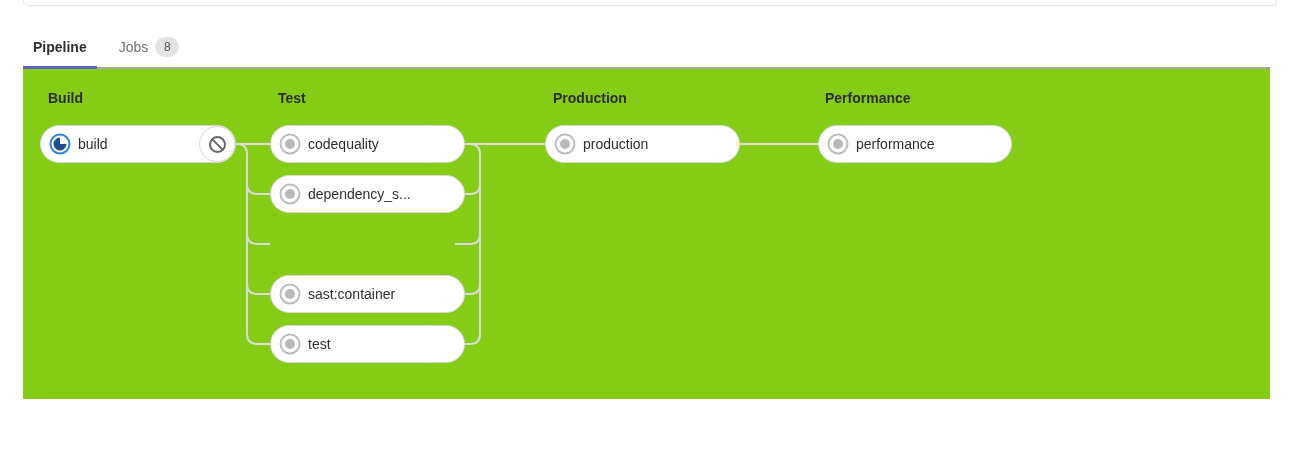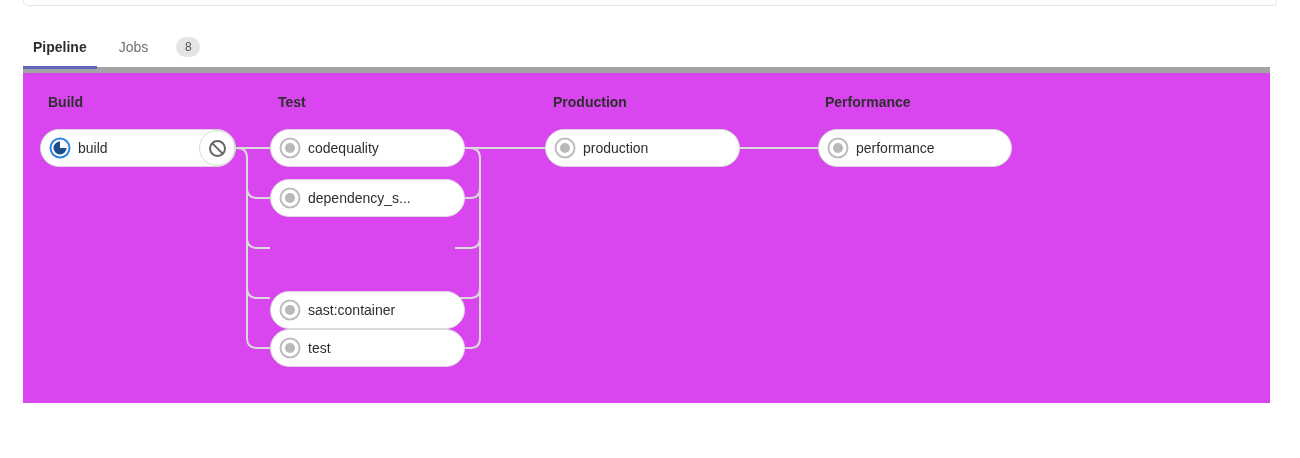--- a/index.html
+++ b/index.html
@@ -22,30 +22,30 @@
   }
   .tab{
     position:relative;height:41px;display:flex;align-items:center;
     padding:0 10px;font-size:14px;cursor:pointer;
   }
   .tab.active{font-weight:bold;color:#2e2e2e;}
   .tab.active::after{
     content:"";position:absolute;left:0;right:0;bottom:-2px;height:3px;
     background:#6063c0;z-index:3;
   }
-  .tab.inactive{color:#707070;margin-left:12px;gap:21px;}
+  .tab.inactive{color:#707070;margin-left:12px;}
   .tab .badge{
     margin-left:7px;background:#e4e4e4;color:#555555;
     font-size:12px;line-height:20px;min-width:12px;text-align:center;
     padding:0 6px;border-radius:10px;font-weight:normal;
   }
   
   .graph{
     position:absolute;left:23px;top:67px;width:1247px;height:330px;
-    background:#d946ef;border-top:6px solid #a3a3a3;
+    background:#84cc16;border-top:2px solid #a3a3a3;
   }
   .connectors{position:absolute;left:0;top:0;pointer-events:none;}
   .stage-header{
     position:absolute;top:21px;font-size:14px;font-weight:bold;color:#2e2e2e;
     white-space:nowrap;
   }
   .pill{
     position:absolute;height:36px;background:#ffffff;
     border:1px solid #d9d9d9;border-radius:19px;
     display:flex;align-items:center;padding-left:8px;box-sizing:content-box;
@@ -124,21 +124,21 @@
 
   <div class="pill" style="left:247px;top:56px;width:185px">
     <svg class="status-icon" viewBox="0 0 22 22">
       <circle cx="11" cy="11" r="9.5" fill="none" stroke="#bdbdbd" stroke-width="2"></circle>
       <circle cx="11" cy="11" r="5" fill="#b9b9b9"></circle>
     </svg>
     <span class="label">codequality</span>
   </div>
 
 
-  <div class="pill" style="left:247px;top:218px;width:185px">
+  <div class="pill" style="left:247px;top:206px;width:185px">
     <svg class="status-icon" viewBox="0 0 22 22">
       <circle cx="11" cy="11" r="9.5" fill="none" stroke="#bdbdbd" stroke-width="2"></circle>
       <circle cx="11" cy="11" r="5" fill="#b9b9b9"></circle>
     </svg>
     <span class="label">sast:container</span>
   </div>
 
   <div class="pill" style="left:247px;top:256px;width:185px">
     <svg class="status-icon" viewBox="0 0 22 22">
       <circle cx="11" cy="11" r="9.5" fill="none" stroke="#bdbdbd" stroke-width="2"></circle>

